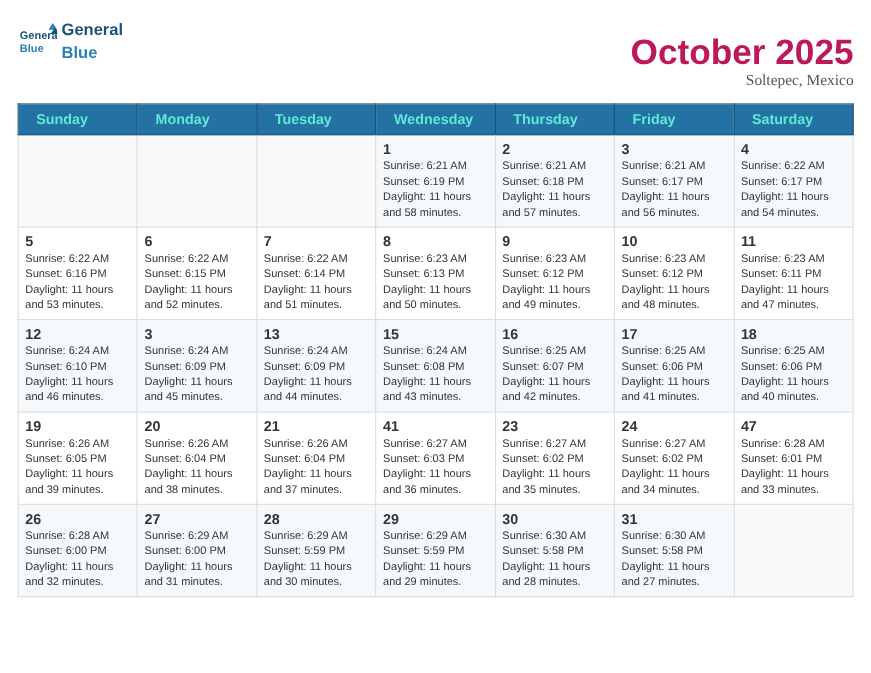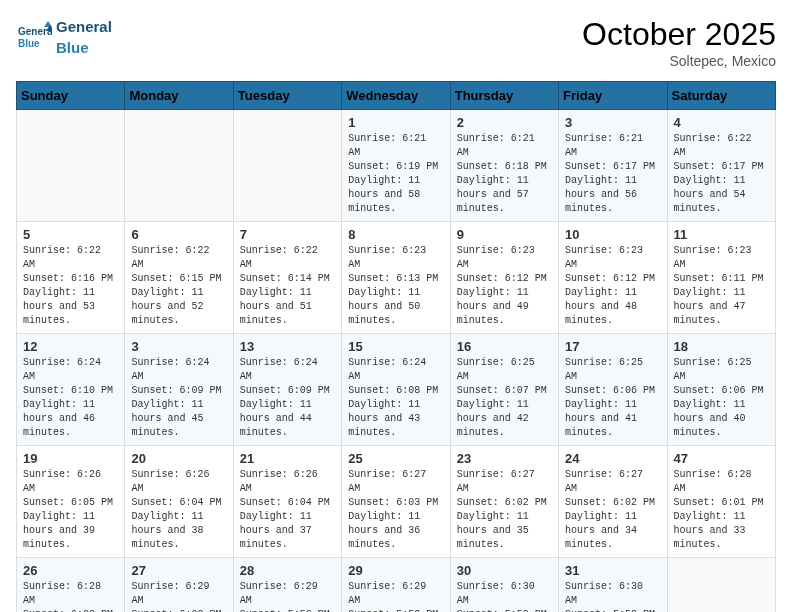--- a/index.html
+++ b/index.html
@@ -26,37 +26,39 @@
     .logo-icon {
       width: 36px;
       height: 36px;
       margin-right: 4px;
     }
     .title-block {
       text-align: right;
     }
     .month-title {
       font-size: 32px;
-      font-weight: normal;
-      color: #000000;
+      font-weight: bold;
+      color: #be185d;
+      margin-top: 13px;
     }
     .location {
       font-size: 14px;
       color: #555;
+      font-family: Liberation Serif, serif;
     }
     .calendar {
       width: 100%;
       border-collapse: collapse;
       border: 1px solid #ccc;
     }
     .calendar th {
       background-color: #2471a3;
-      color: #000000;
+      color: #5eead4;
       text-align: left;
-      padding: 6px 4px;
+      padding: 6px 16px;
       font-size: 13px;
       border: 1px solid #1a5276;
     }
     .calendar td {
       vertical-align: top;
       padding: 5px 6px;
       border: 1px solid #ddd;
       width: 108px;
       min-height: 80px;
       font-size: 10.5px;
@@ -73,21 +75,20 @@
       font-size: 13px;
       font-weight: bold;
       color: #333;
       display: block;
       margin-bottom: 2px;
     }
     .day-info {
       font-size: 10px;
       color: #333;
       line-height: 1.4;
-      font-family: Liberation Mono, monospace;
     }
     .empty-cell {
       background: #f9f9f9 !important;
     }
   </style>
 </head>
 <body>
 
 <div class="header">
   <div class="logo">
@@ -212,21 +213,21 @@
         </td>
         <td>
           <span class="day-number">20</span>
           <div class="day-info">Sunrise: 6:26 AM<br>Sunset: 6:04 PM<br>Daylight: 11 hours and 38 minutes.</div>
         </td>
         <td>
           <span class="day-number">21</span>
           <div class="day-info">Sunrise: 6:26 AM<br>Sunset: 6:04 PM<br>Daylight: 11 hours and 37 minutes.</div>
         </td>
         <td>
-          <span class="day-number">25</span>
+          <span class="day-number">41</span>
           <div class="day-info">Sunrise: 6:27 AM<br>Sunset: 6:03 PM<br>Daylight: 11 hours and 36 minutes.</div>
         </td>
         <td>
           <span class="day-number">23</span>
           <div class="day-info">Sunrise: 6:27 AM<br>Sunset: 6:02 PM<br>Daylight: 11 hours and 35 minutes.</div>
         </td>
         <td>
           <span class="day-number">24</span>
           <div class="day-info">Sunrise: 6:27 AM<br>Sunset: 6:02 PM<br>Daylight: 11 hours and 34 minutes.</div>
         </td>

